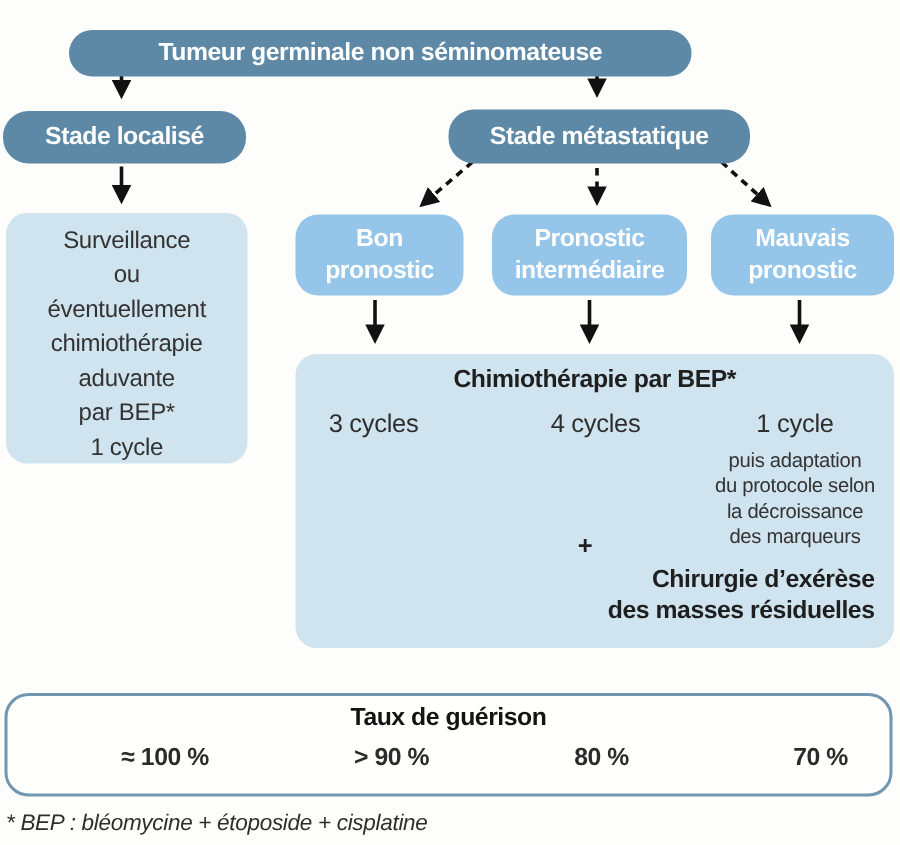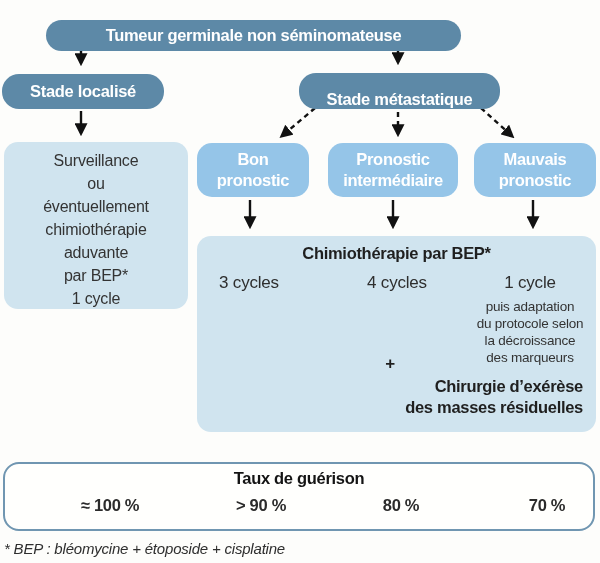--- a/index.html
+++ b/index.html
@@ -115,25 +115,25 @@
     <line x1="533" y1="200" x2="533" y2="226" stroke="#111" stroke-width="2.4" marker-end="url(#ah)"></line>
   </svg>
 
   <div class="abs pill-dark" style="left:46px;top:20px;width:415px;height:31px;">
     <span>Tumeur germinale non séminomateuse</span>
   </div>
 
   <div class="abs pill-dark" style="left:2px;top:74px;width:162px;height:35px;">
     <span>Stade localisé</span>
   </div>
-  <div class="abs pill-dark" style="left:299px;top:73px;width:201px;height:36px;align-items:flex-end;">
+  <div class="abs pill-dark" style="left:299px;top:73px;width:201px;height:36px;">
     <span>Stade métastatique</span>
   </div>
 
-  <div class="abs box-pale center-lines surv-text" style="left:4px;top:142px;width:184px;height:167px;justify-content:space-between;">
+  <div class="abs box-pale center-lines surv-text" style="left:4px;top:142px;width:161px;height:167px;justify-content:space-between;">
     <span>Surveillance</span>
     <span>ou</span>
     <span>éventuellement</span>
     <span>chimiothérapie</span>
     <span>aduvante</span>
     <span>par BEP*</span>
     <span>1 cycle</span>
   </div>
 
   <div class="abs pill-mid" style="left:197px;top:143px;width:112px;height:54px;">

